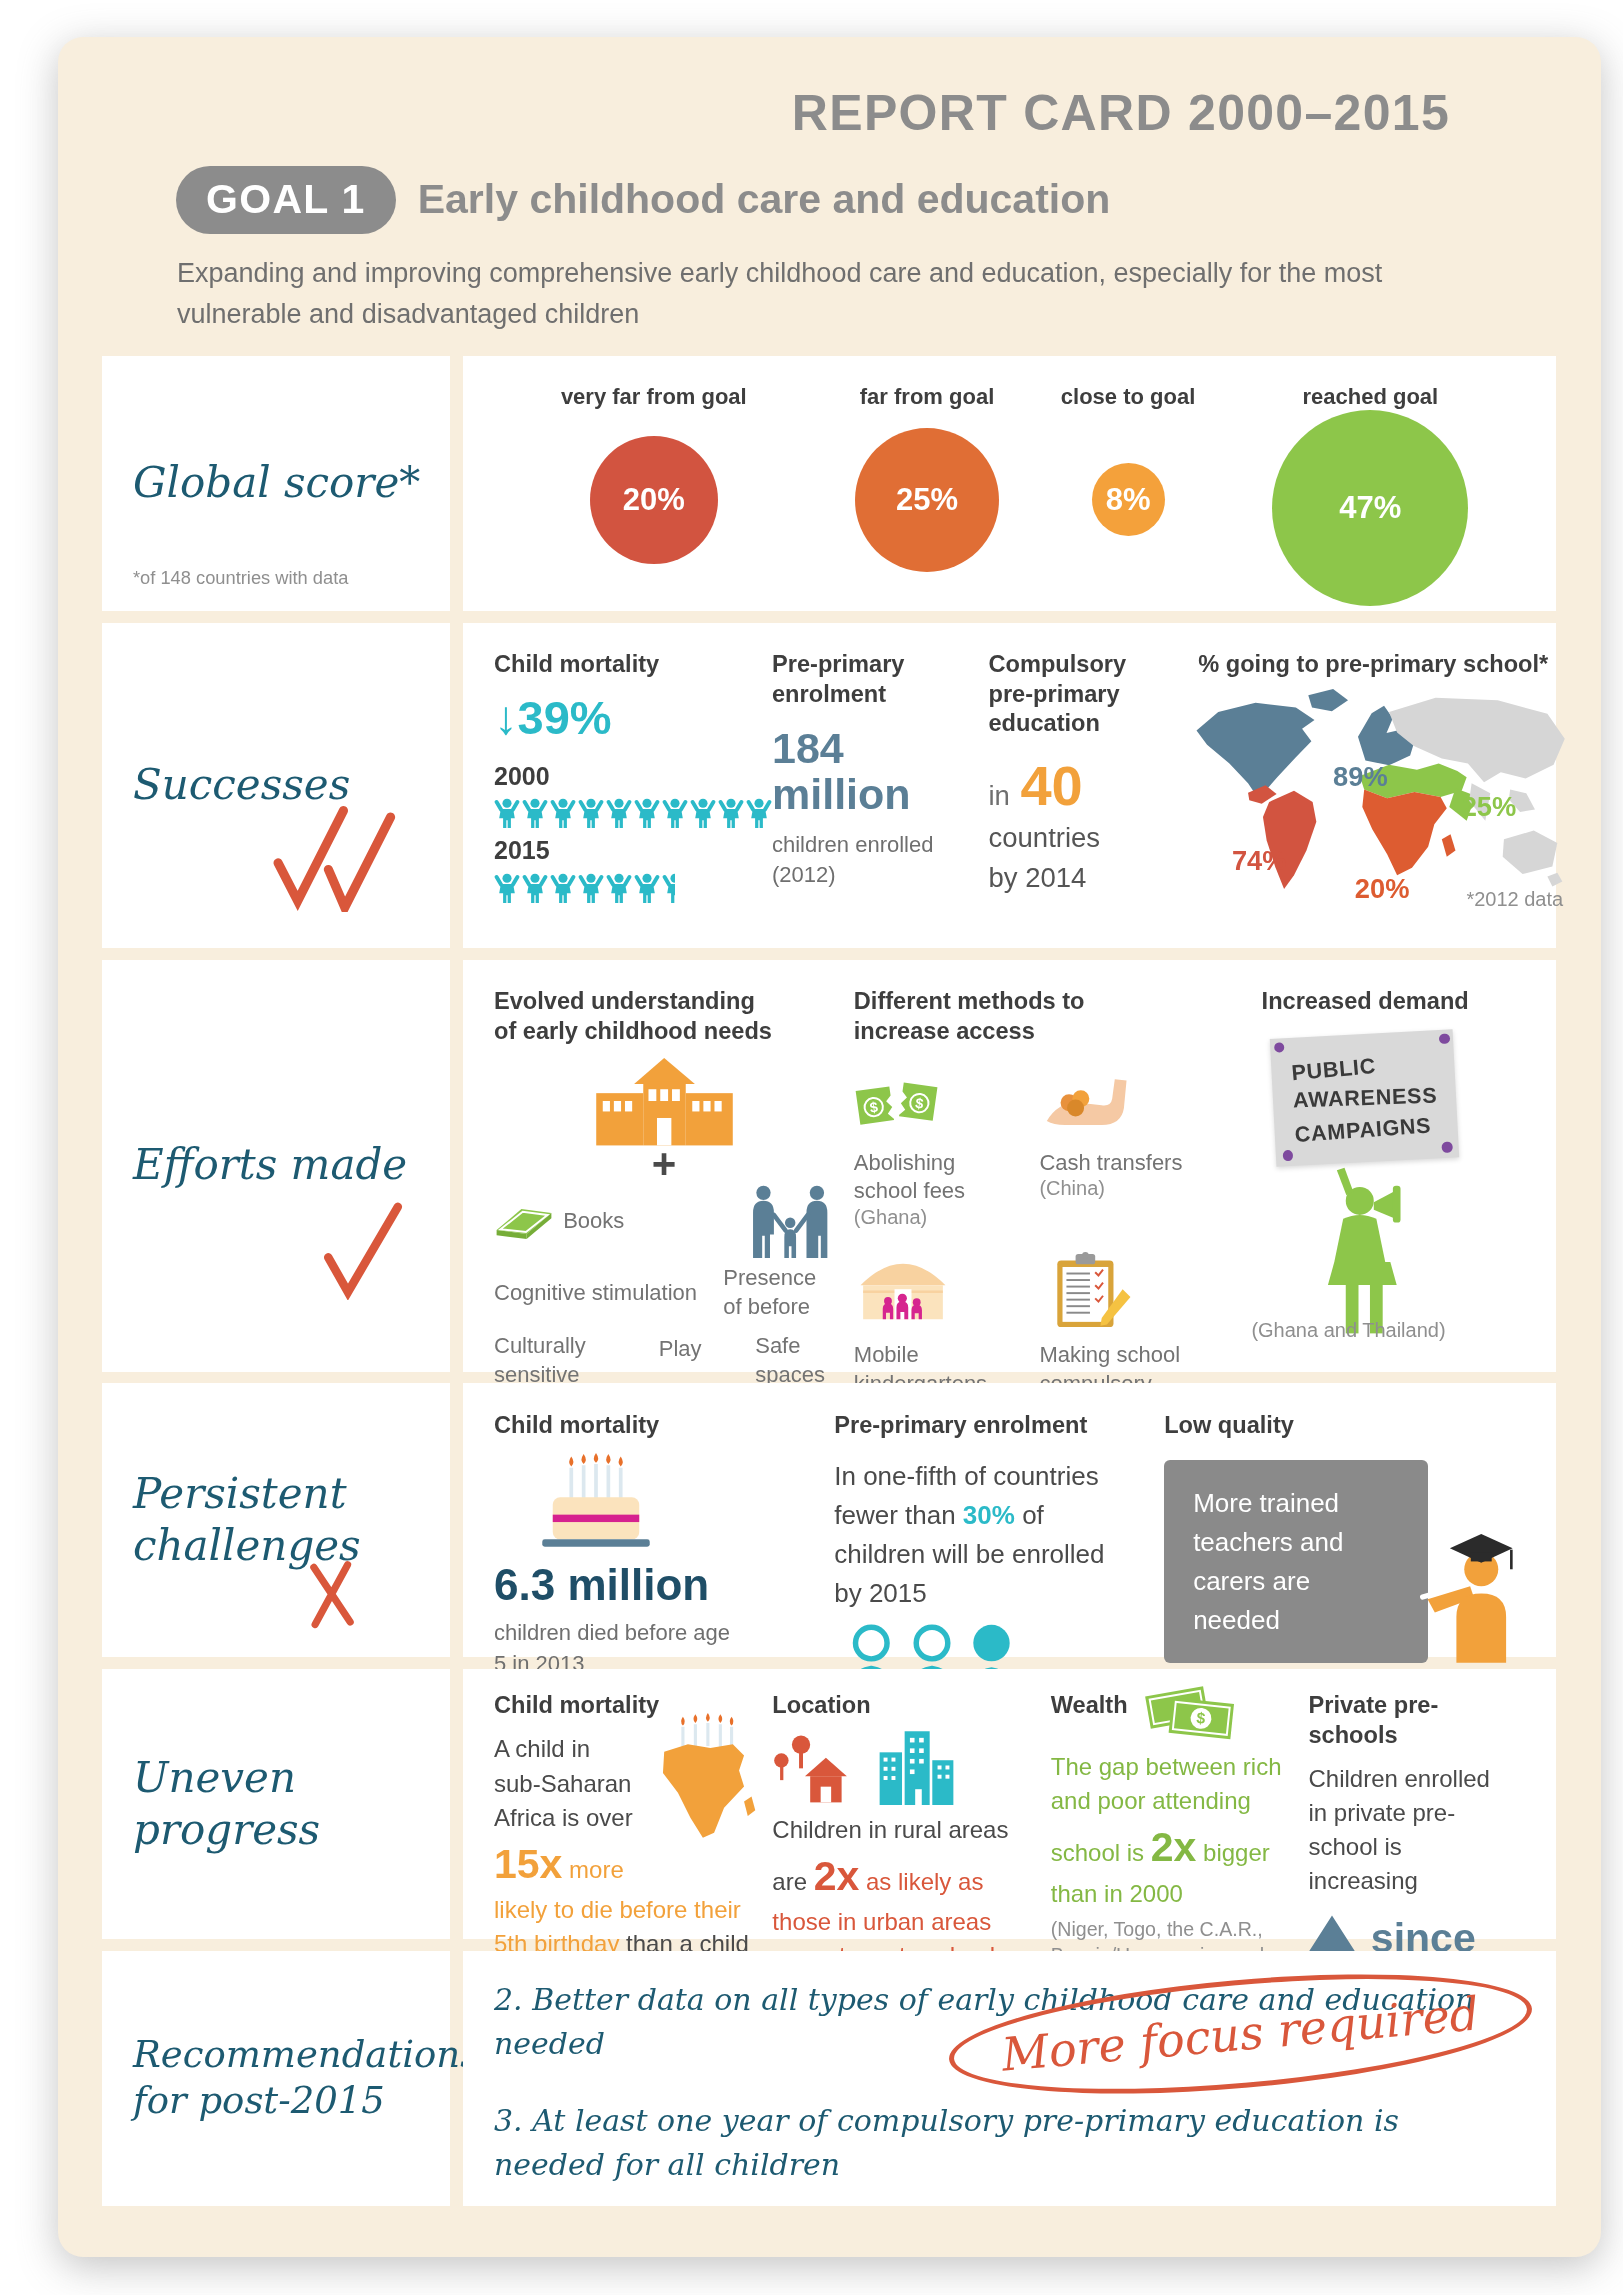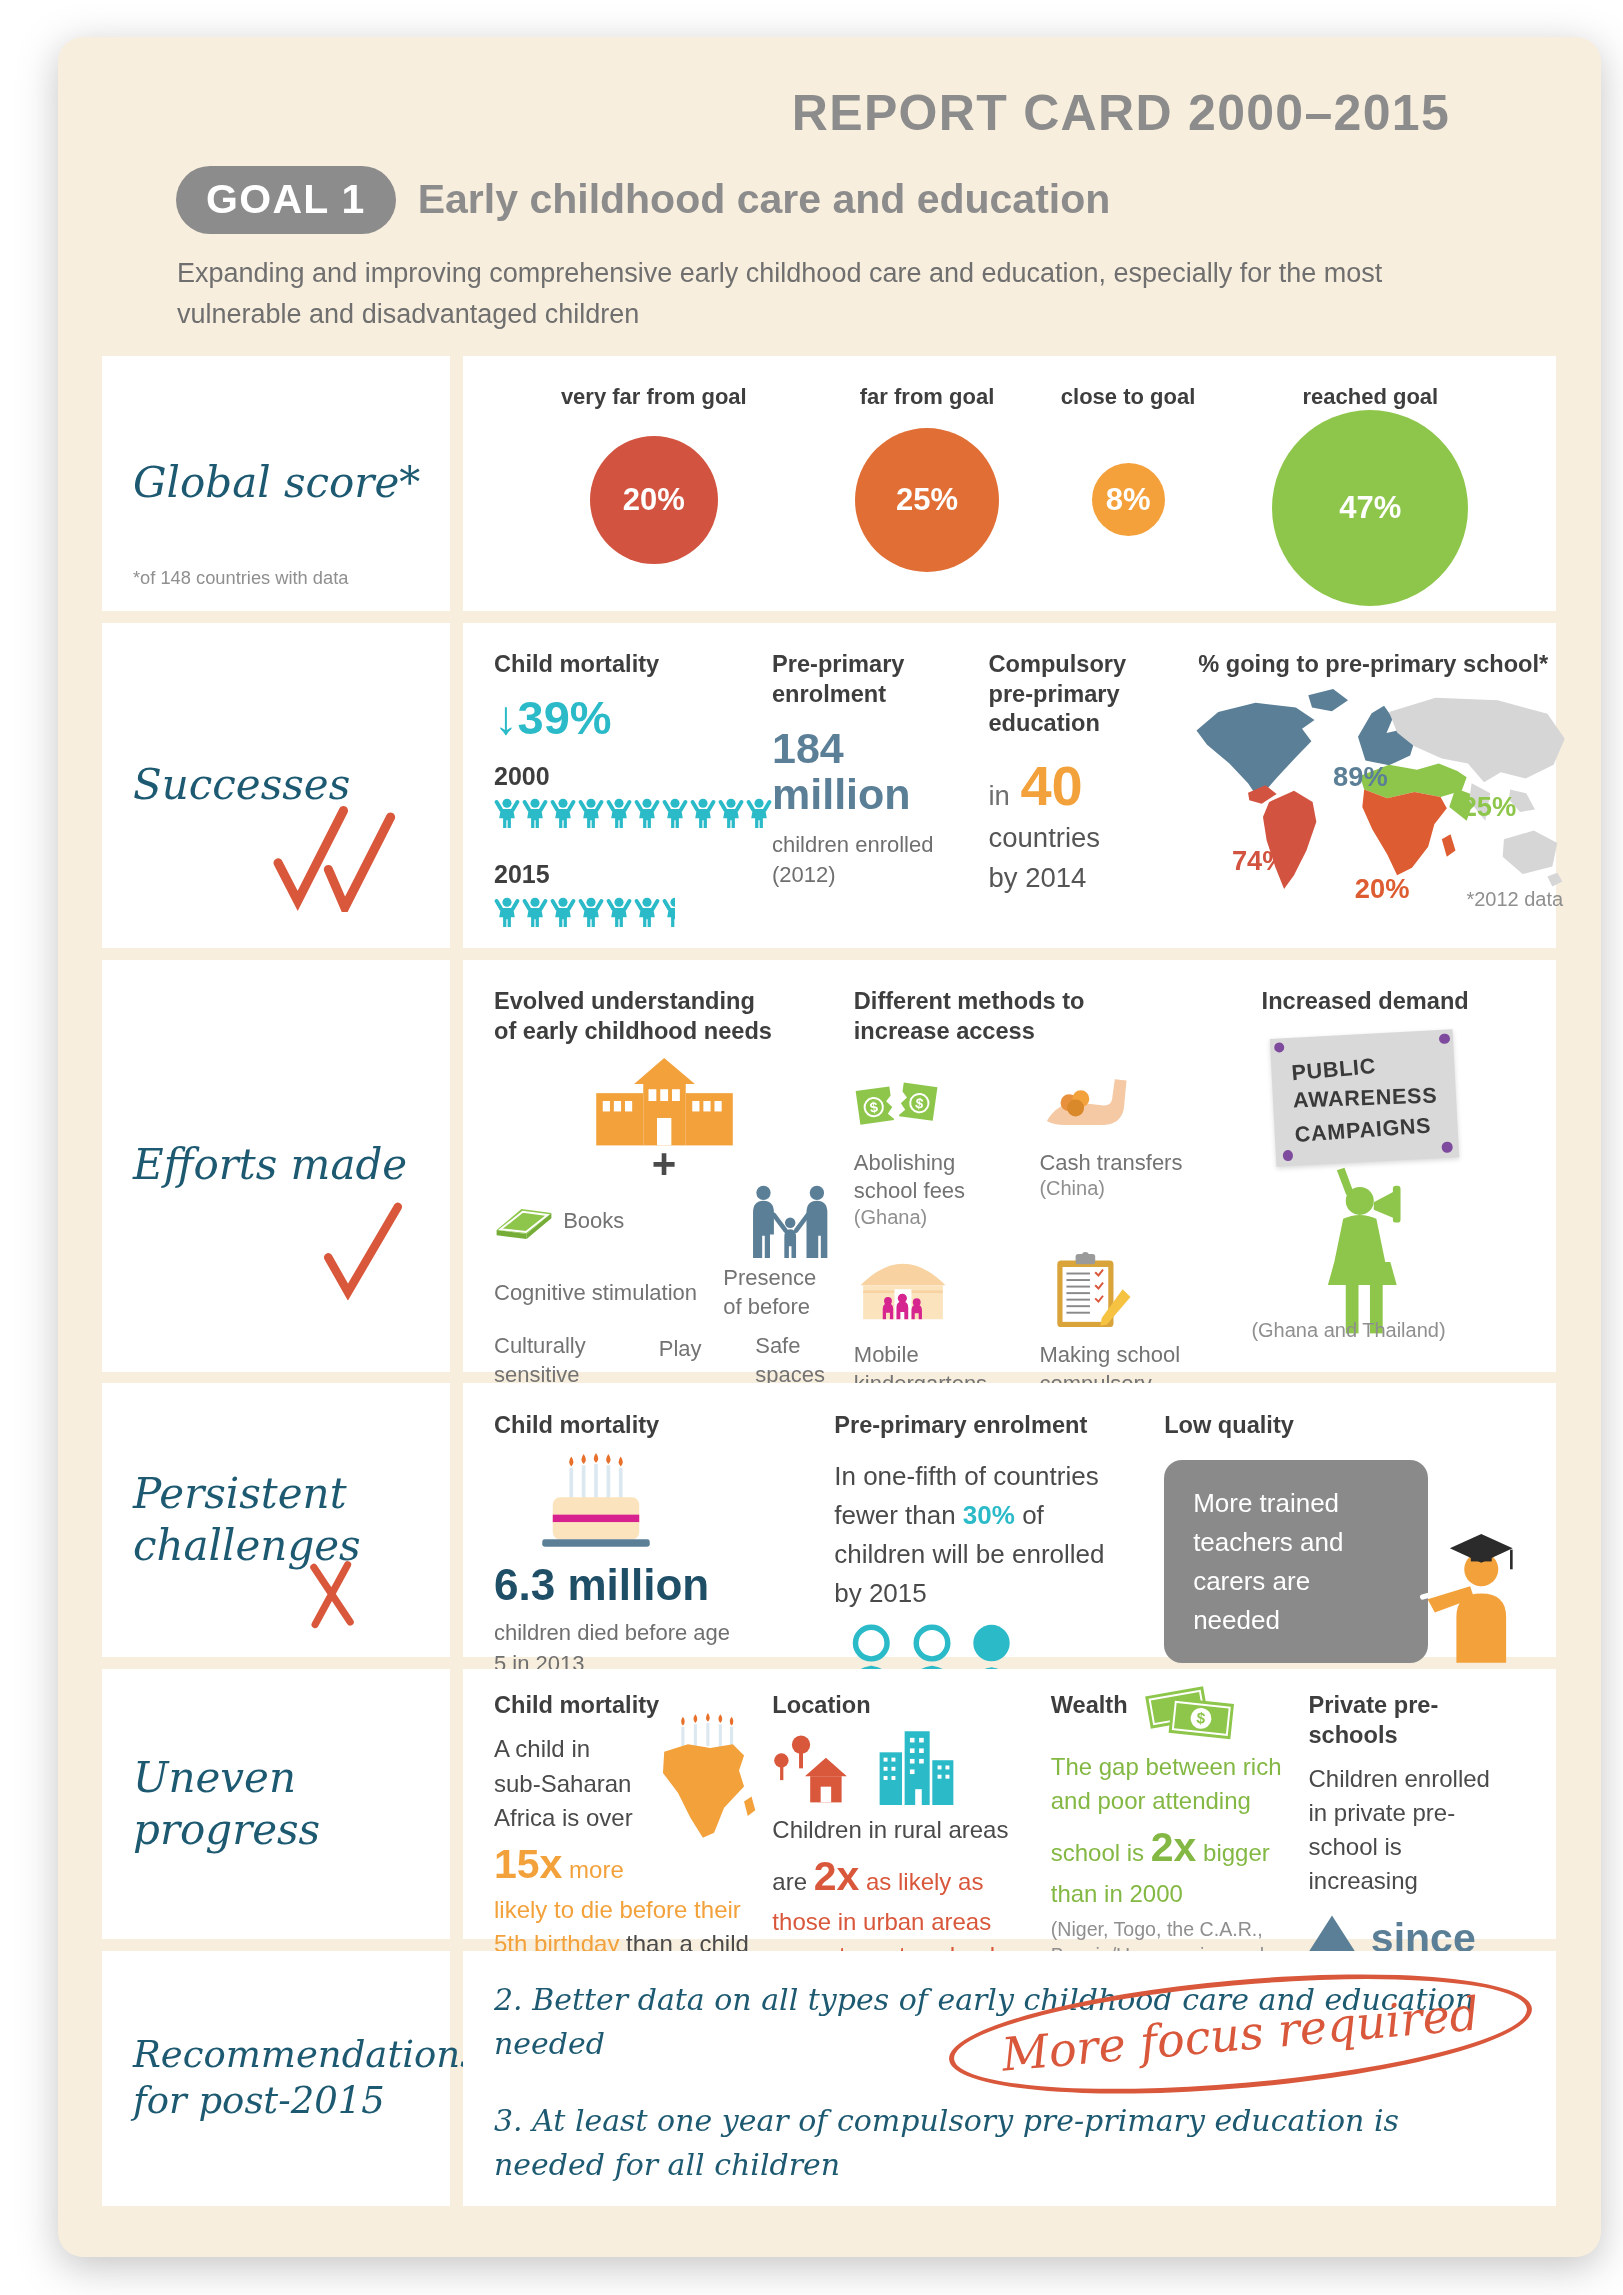--- a/index.html
+++ b/index.html
@@ -72,21 +72,21 @@
   .sign{background:#d9d9d9;padding:17px 19.6px;transform:rotate(-3deg);position:relative;margin-top:17px;
         box-shadow:0 2px 5.2px rgba(0,0,0,.15);}
   .sign .sl{font-size:21.6px;font-weight:bold;color:#3a3a3a;letter-spacing:0.7px;line-height:1.45;}
   .pin{position:absolute;width:10.5px;height:10.5px;border-radius:50%;background:var(--purple);}
   
   .chalcols{display:flex;height:100%;}
   .cc1{flex:0 0 33%}.cc2{flex:0 0 32%}.cc3{flex:0 0 35%;position:relative}
   .m63{font-size:44px;font-weight:bold;color:var(--navy);margin:10.5px 0 7.9px;}
   .para{font-size:26px;color:#4a4a4a;line-height:1.5;margin-top:17px;}
   .hl-teal{color:var(--teal);font-weight:bold;}
-  .speech{background:var(--bubble-gray);color:#fff;font-size:26px;line-height:1.5;border-radius:18px;
+  .speech{background:var(--bubble-gray);color:#fff;font-size:26px;line-height:1.5;border-radius:6px;
         padding:23.6px 29px;width:264px;margin-top:19.6px;}
   .grad{position:absolute;right:-3.9px;top:111px;}
   
   .unecols{display:flex;height:100%;}
   .uc1{flex:0 0 27%;padding-right:17px}.uc2{flex:0 0 27%;padding-right:17px}.uc3{flex:0 0 25%;padding-right:17px}.uc4{flex:0 0 21%}
   .utext{font-size:24px;color:#4a4a4a;line-height:1.42;margin-top:11.8px;}
   .bigx{font-size:41px;font-weight:bold;}
   .o{color:var(--orange);} .r{color:#d9573b;} .g{color:#84b844;}
   .gtext{font-size:24px;color:#84b844;line-height:1.42;margin-top:11.8px;}
   .unote{font-size:19.6px;color:#8f8f8f;line-height:1.35;margin-top:5.2px;}
@@ -228,21 +228,21 @@
                     <path class="arm" d="M11 18 L4 6"></path>
                     <path class="arm" d="M29 18 L36 6"></path>
                   </svg>
                   <svg class="kid" viewBox="0 0 40 46">
                     <circle class="bodyp" cx="20" cy="8" r="7"></circle>
                     <path class="bodyp" d="M13 17 h14 a3 3 0 0 1 3 3 l2 11 h-6 v15 h-5 v-12 h-2 v12 h-5 V31 h-6 l2 -11 a3 3 0 0 1 3 -3 z"></path>
                     <path class="arm" d="M11 18 L4 6"></path>
                     <path class="arm" d="M29 18 L36 6"></path>
                   </svg>
                 </div>
-            <div class="yr" style="margin-top:27px">2015</div>
+            <div class="yr" style="margin-top:3px">2015</div>
             <div class="kidrow">
                   <svg class="kid" viewBox="0 0 40 46">
                     <circle class="bodyp" cx="20" cy="8" r="7"></circle>
                     <path class="bodyp" d="M13 17 h14 a3 3 0 0 1 3 3 l2 11 h-6 v15 h-5 v-12 h-2 v12 h-5 V31 h-6 l2 -11 a3 3 0 0 1 3 -3 z"></path>
                     <path class="arm" d="M11 18 L4 6"></path>
                     <path class="arm" d="M29 18 L36 6"></path>
                   </svg>
                   <svg class="kid" viewBox="0 0 40 46">
                     <circle class="bodyp" cx="20" cy="8" r="7"></circle>
                     <path class="bodyp" d="M13 17 h14 a3 3 0 0 1 3 3 l2 11 h-6 v15 h-5 v-12 h-2 v12 h-5 V31 h-6 l2 -11 a3 3 0 0 1 3 -3 z"></path>

